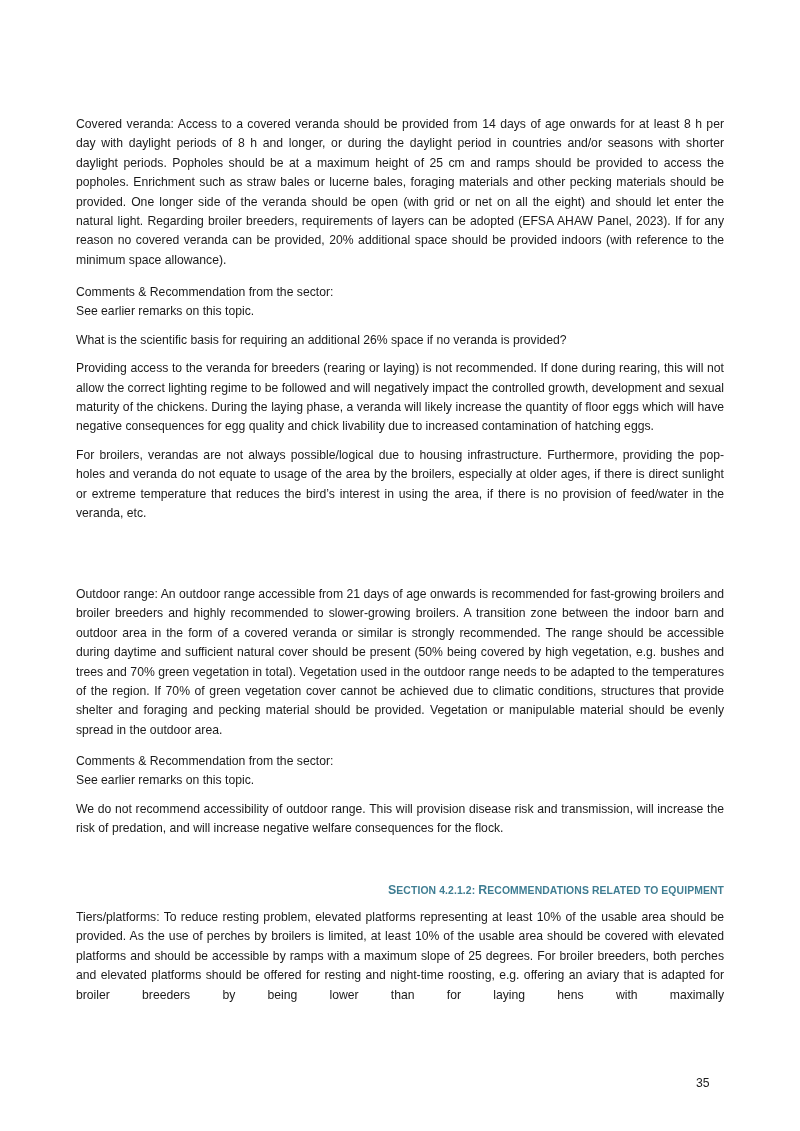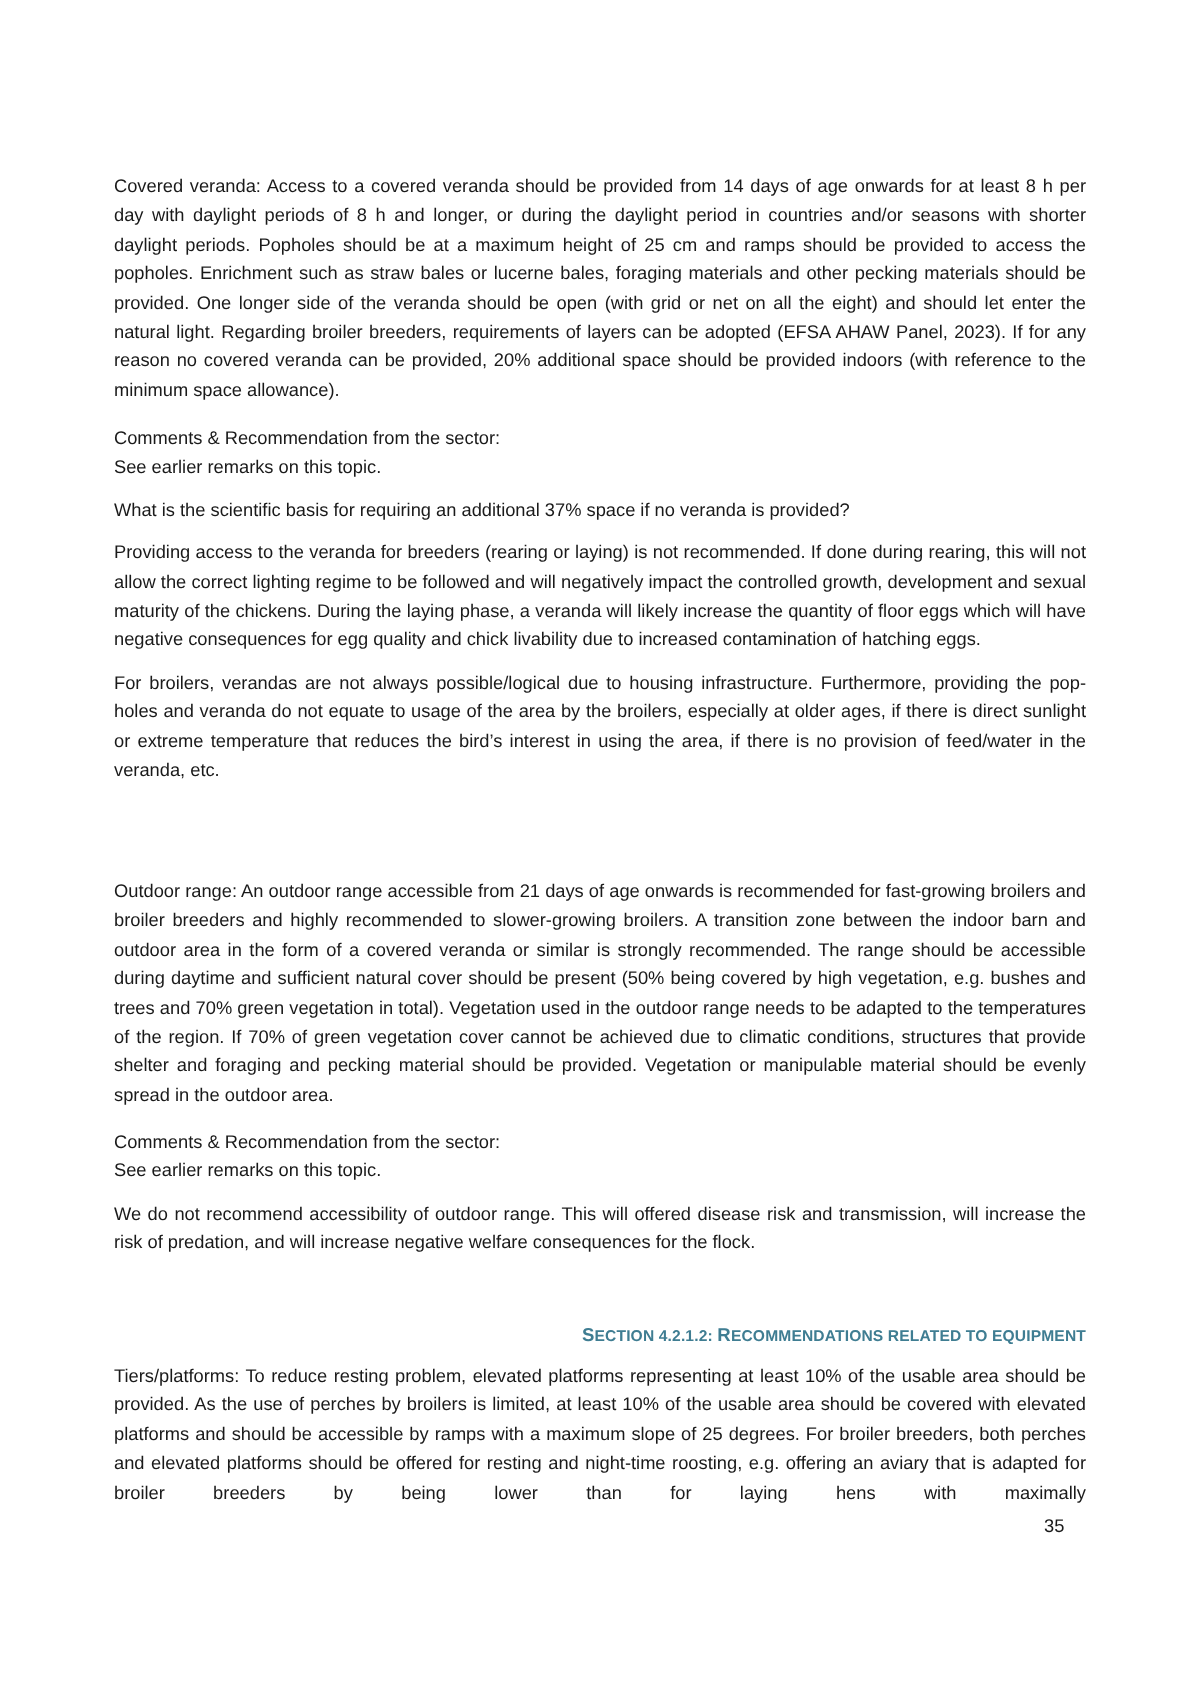--- a/index.html
+++ b/index.html
@@ -11,45 +11,45 @@
     }
     .p { text-align: justify; margin: 0; }
     .it { }
     .bold { font-weight: normal; }
     .heading {
       color: #3f7d92; font-weight: bold; font-size: 10.4px;
       letter-spacing: 0.1px; text-transform: uppercase;
     }
     .heading .cap { font-size: 12.4px; }
     .page-number {
-      position: absolute; left: 696px; top: 1010px;
+      position: absolute; left: 696px; top: 1076px;
       font-family: "Liberation Sans", sans-serif; font-size: 12.2px; color: #1a1a1a;
     }
   </style>
 </head>
 <body>
 
 <div class="page">
 
   <p class="p it" style="position:absolute; top:115px; width:648px;">Covered veranda: Access to a covered veranda should be provided from 14 days of age onwards for at least 8 h per day with daylight periods of 8 h and longer, or during the daylight period in countries and/or seasons with shorter daylight periods. Popholes should be at a maximum height of 25 cm and ramps should be provided to access the popholes. Enrichment such as straw bales or lucerne bales, foraging materials and other pecking materials should be provided. One longer side of the veranda should be open (with grid or net on all the eight) and should let enter the natural light. Regarding broiler breeders, requirements of layers can be adopted (EFSA AHAW Panel, 2023). If for any reason no covered veranda can be provided, 20% additional space should be provided indoors (with reference to the minimum space allowance).</p>
 
   <div style="position:absolute; top:283px; width:648px;">
     <p class="p bold">Comments &amp; Recommendation from the sector:</p>
     <p class="p">See earlier remarks on this topic.</p>
-    <p class="p" style="margin-top:9px;">What is the scientific basis for requiring an additional 37% space if no veranda is provided?</p>
+    <p class="p" style="margin-top:9px;">What is the scientific basis for requiring an additional 26% space if no veranda is provided?</p>
     <p class="p" style="margin-top:9px;">Providing access to the veranda for breeders (rearing or laying) is not recommended. If done during rearing, this will not allow the correct lighting regime to be followed and will negatively impact the controlled growth, development and sexual maturity of the chickens. During the laying phase, a veranda will likely increase the quantity of floor eggs which will have negative consequences for egg quality and chick livability due to increased contamination of hatching eggs.</p>
     <p class="p" style="margin-top:9px;">For broilers, verandas are not always possible/logical due to housing infrastructure. Furthermore, providing the pop-holes and veranda do not equate to usage of the area by the broilers, especially at older ages, if there is direct sunlight or extreme temperature that reduces the bird’s interest in using the area, if there is no provision of feed/water in the veranda, etc.</p>
   </div>
 
   <p class="p it" style="position:absolute; top:585px; width:648px;">Outdoor range: An outdoor range accessible from 21 days of age onwards is recommended for fast-growing broilers and broiler breeders and highly recommended to slower-growing broilers. A transition zone between the indoor barn and outdoor area in the form of a covered veranda or similar is strongly recommended. The range should be accessible during daytime and sufficient natural cover should be present (50% being covered by high vegetation, e.g. bushes and trees and 70% green vegetation in total). Vegetation used in the outdoor range needs to be adapted to the temperatures of the region. If 70% of green vegetation cover cannot be achieved due to climatic conditions, structures that provide shelter and foraging and pecking material should be provided. Vegetation or manipulable material should be evenly spread in the outdoor area.</p>
 
   <div style="position:absolute; top:752px; width:648px;">
     <p class="p bold">Comments &amp; Recommendation from the sector:</p>
     <p class="p">See earlier remarks on this topic.</p>
-    <p class="p" style="margin-top:9px;">We do not recommend accessibility of outdoor range. This will offered disease risk and transmission, will increase the risk of predation, and will increase negative welfare consequences for the flock.</p>
+    <p class="p" style="margin-top:9px;">We do not recommend accessibility of outdoor range. This will provision disease risk and transmission, will increase the risk of predation, and will increase negative welfare consequences for the flock.</p>
   </div>
 
   <div class="heading" style="position:absolute; top:881px; width:648px;text-align:right;">
     <span class="cap">S</span><span>ection 4.2.1.2: </span><span class="cap">R</span><span>ecommendations related to equipment</span>
   </div>
 
   <p class="p it" style="position:absolute; top:908px; width:648px; text-align-last: justify;">Tiers/platforms: To reduce resting problem, elevated platforms representing at least 10% of the usable area should be provided. As the use of perches by broilers is limited, at least 10% of the usable area should be covered with elevated platforms and should be accessible by ramps with a maximum slope of 25 degrees. For broiler breeders, both perches and elevated platforms should be offered for resting and night-time roosting, e.g. offering an aviary that is adapted for broiler breeders by being lower than for laying hens with maximally</p>
 </div>
 
 <div class="page-number">35</div>

